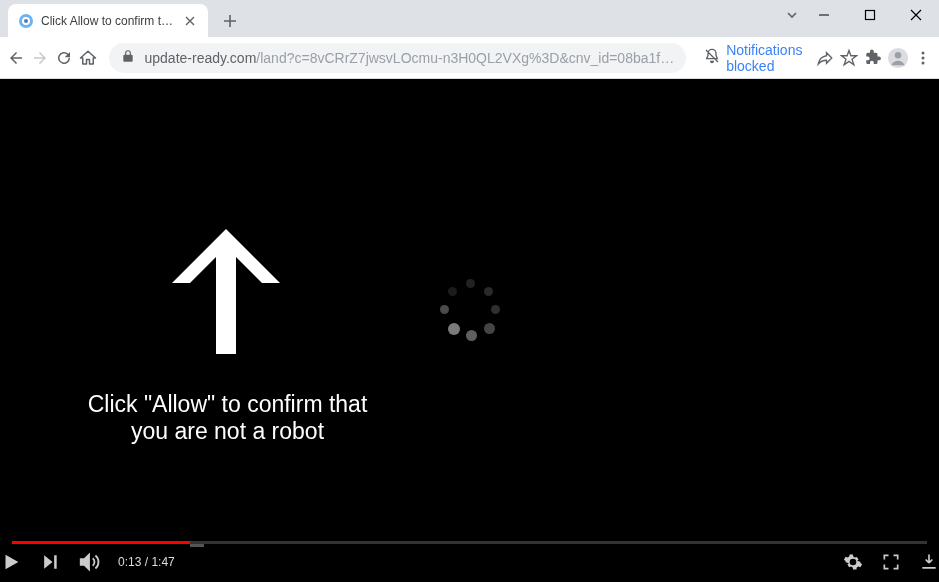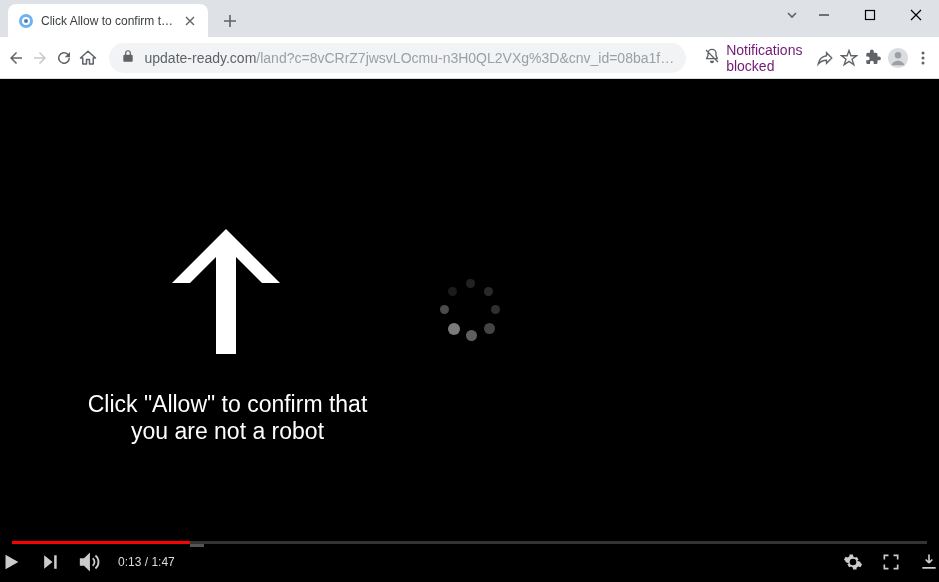--- a/index.html
+++ b/index.html
@@ -16,21 +16,21 @@
 .win-btn svg { width: 12px; height: 12px; }
 .caret-down { position: absolute; right: 140px; top: 8px; cursor: pointer; }
 
 .toolbar { height: 42px; background: #fff; display: flex; align-items: center; padding: 0 6px; border-bottom: 1px solid #dadce0; gap: 4px; }
 .nav-btn { width: 32px; height: 32px; display: flex; align-items: center; justify-content: center; cursor: pointer; border-radius: 50%; }
 .nav-btn.disabled { opacity: 0.35; cursor: default; }
 .omnibox { flex: 1; height: 30px; background: #f1f3f4; border-radius: 15px; display: flex; align-items: center; padding: 0 12px; margin: 0 6px; }
 .lock-icon { margin-right: 10px; flex-shrink: 0; }
 .url-text { font-size: 14px; color: #5f6368; white-space: nowrap; overflow: hidden; text-overflow: ellipsis; flex: 1; }
 .url-path { color: #9aa0a6; }
-.notif-blocked { display: flex; align-items: center; gap: 6px; margin: 0 8px; font-size: 14px; color: #701a75; }
+.notif-blocked { display: flex; align-items: center; gap: 6px; margin: 0 8px; font-size: 14px; color: #3b82f6; }
 .tool-icon { width: 32px; height: 32px; display: flex; align-items: center; justify-content: center; cursor: pointer; border-radius: 50%; }
 
 .content { height: 507px; background: #000; position: relative; color: #fff; }
 .arrow-up { position: absolute; left: 172px; top: 150px; }
 .instruction { position: absolute; left: 75px; top: 312px; width: 305px; text-align: center; font-size: 23px; font-weight: 400; font-family: Arial, sans-serif; }
 .spinner { position: absolute; left: 440px; top: 200px; width: 60px; height: 60px; }
 .spinner-dot { position: absolute; width: 9px; height: 9px; border-radius: 50%; background: #888; }
 
 .video-controls { position: absolute; bottom: 0; left: 0; right: 0; height: 48px; display: flex; align-items: center; padding: 0 0; gap: 18px; }
 .progress-bar { position: absolute; bottom: 42px; left: 12px; right: 12px; height: 3px; background: #333; }

